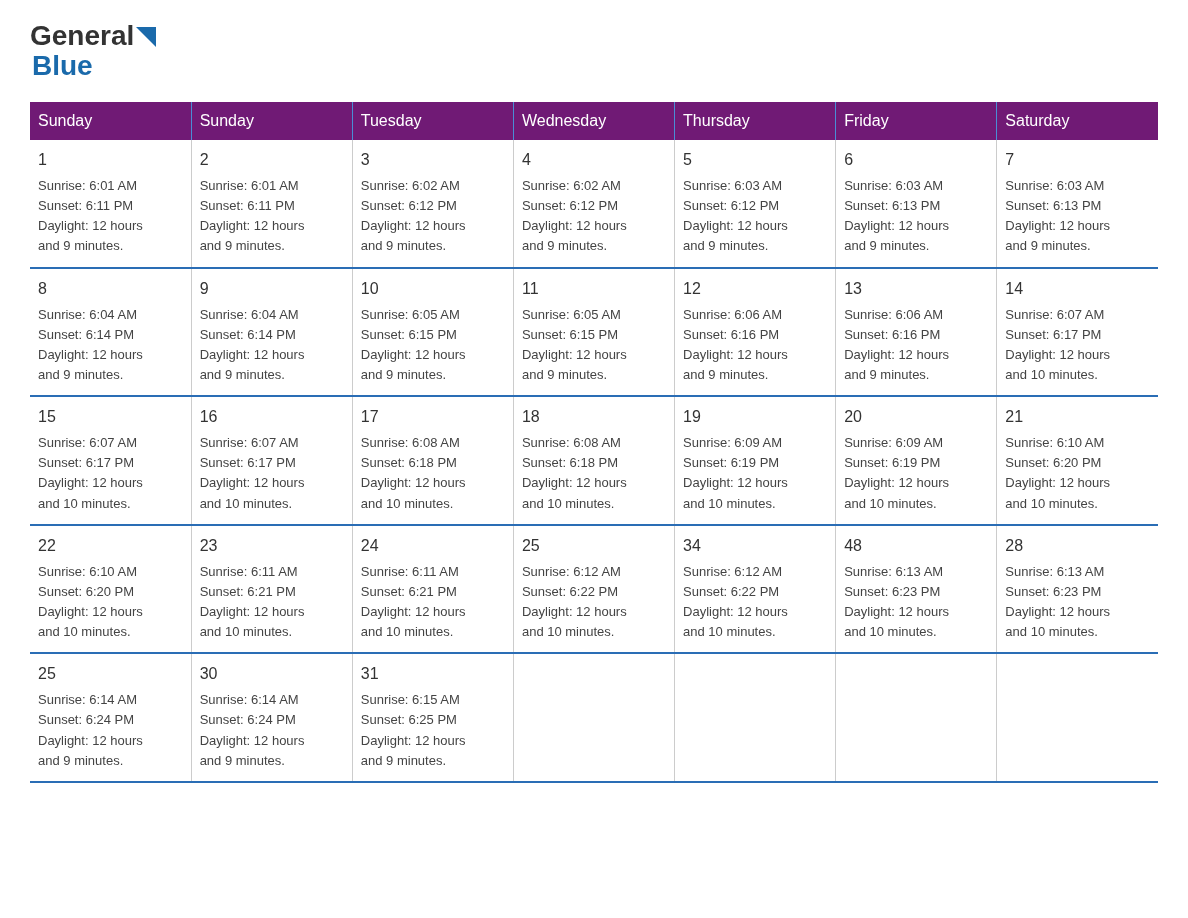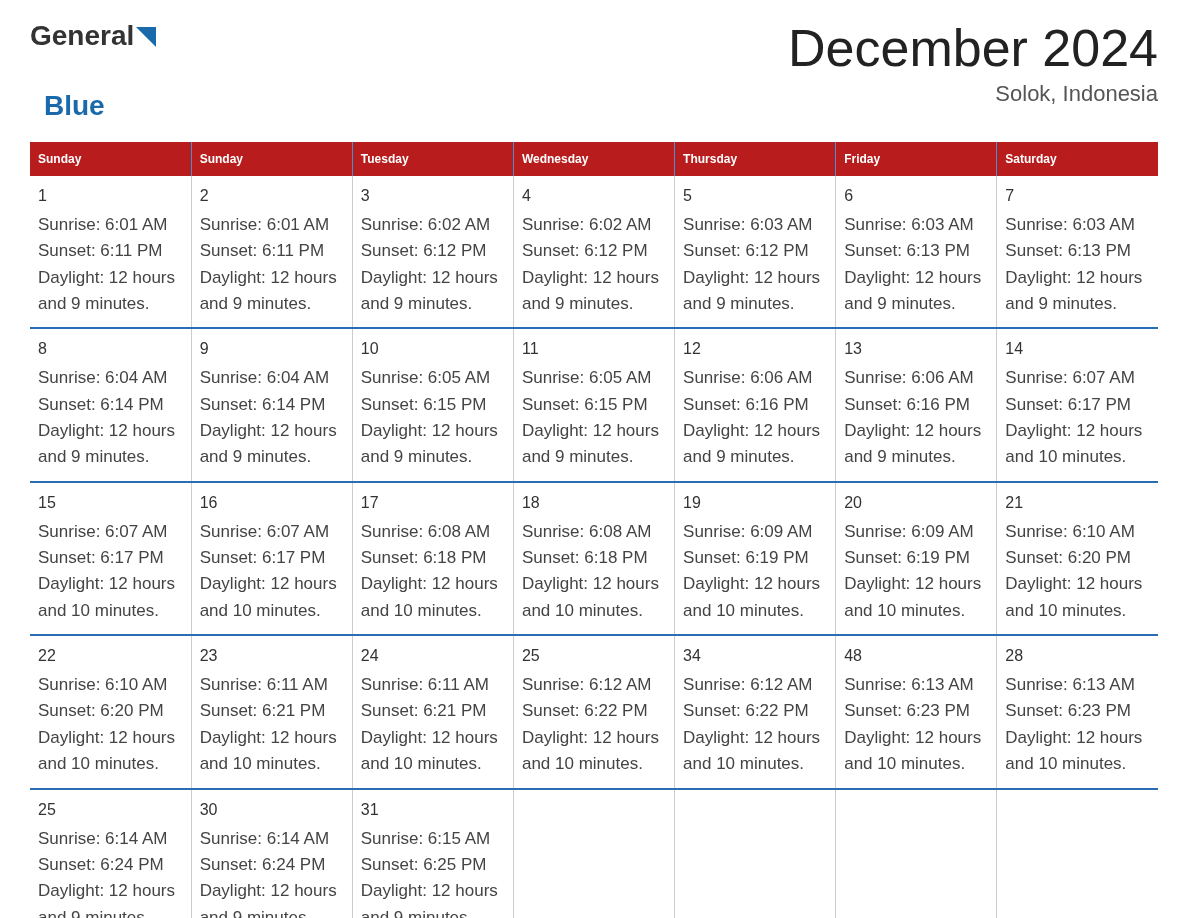--- a/index.html
+++ b/index.html
@@ -31,25 +31,25 @@
       color: #555;
       margin-top: 4px;
     }
     
     .calendar-table {
       width: 100%;
       border-collapse: collapse;
       table-layout: fixed;
     }
     .calendar-table thead th {
-      background-color: #b91c1c;
+      background-color: #701a75;
       color: #fff;
       padding: 10px 8px;
-      font-size: 12px;
-      font-weight: bold;
+      font-size: 16px;
+      font-weight: normal;
       text-align: left;
       border-right: 1px solid #4a8dd5;
     }
     .calendar-table thead th:last-child {
       border-right: none;
       margin-top: 6px;
     }
     .calendar-table tbody tr {
       border-bottom: 2px solid #2a6db5;
     }
@@ -65,62 +65,57 @@
     .calendar-table tbody td:last-child {
       border-right: none;
     }
     .day-number {
       font-size: 16px;
       font-weight: normal;
       display: block;
       margin-bottom: 4px;
     }
     .day-info {
-      font-size: 17px;
+      font-size: 13px;
       color: #444;
       line-height: 1.55;
     }
     .empty-cell {
       background: #fff;
     }
     
     .logo-wrapper {
       display: flex;
       flex-direction: column;
       align-items: flex-start;
-      gap: 40px;
     }
     .logo-top-row {
       display: flex;
       align-items: center;
     }
     .logo-bottom {
-      margin-left: 12px;
+      margin-left: 0;
       margin-top: -2px;
     }
   </style>
 </head>
 <body>
 
 <div class="header">
   <div class="logo-wrapper">
     <div class="logo-top-row">
       <span style="font-size:28px;font-weight:bold;color:#333;font-family:Arial,sans-serif;">General</span>
       <svg width="28" height="28" viewBox="0 0 28 28" style="margin-left:2px;margin-top:2px;">
         <polygon points="0,4 20,4 20,24" fill="#1a6aab"></polygon>
       </svg>
     </div>
     <div class="logo-bottom">
       <span style="font-size:28px;font-weight:bold;color:#1a6aab;font-family:Arial,sans-serif;margin-left:2px;">Blue</span>
     </div>
   </div>
-  <div class="title-section">
-    <h1>December 2024</h1>
-    <h2>Solok, Indonesia</h2>
-  </div>
 </div>
 
 <table class="calendar-table">
   <thead>
     <tr>
     <th>Sunday</th>
         <th>Sunday</th>
         <th>Tuesday</th>
         <th>Wednesday</th>
         <th>Thursday</th>

